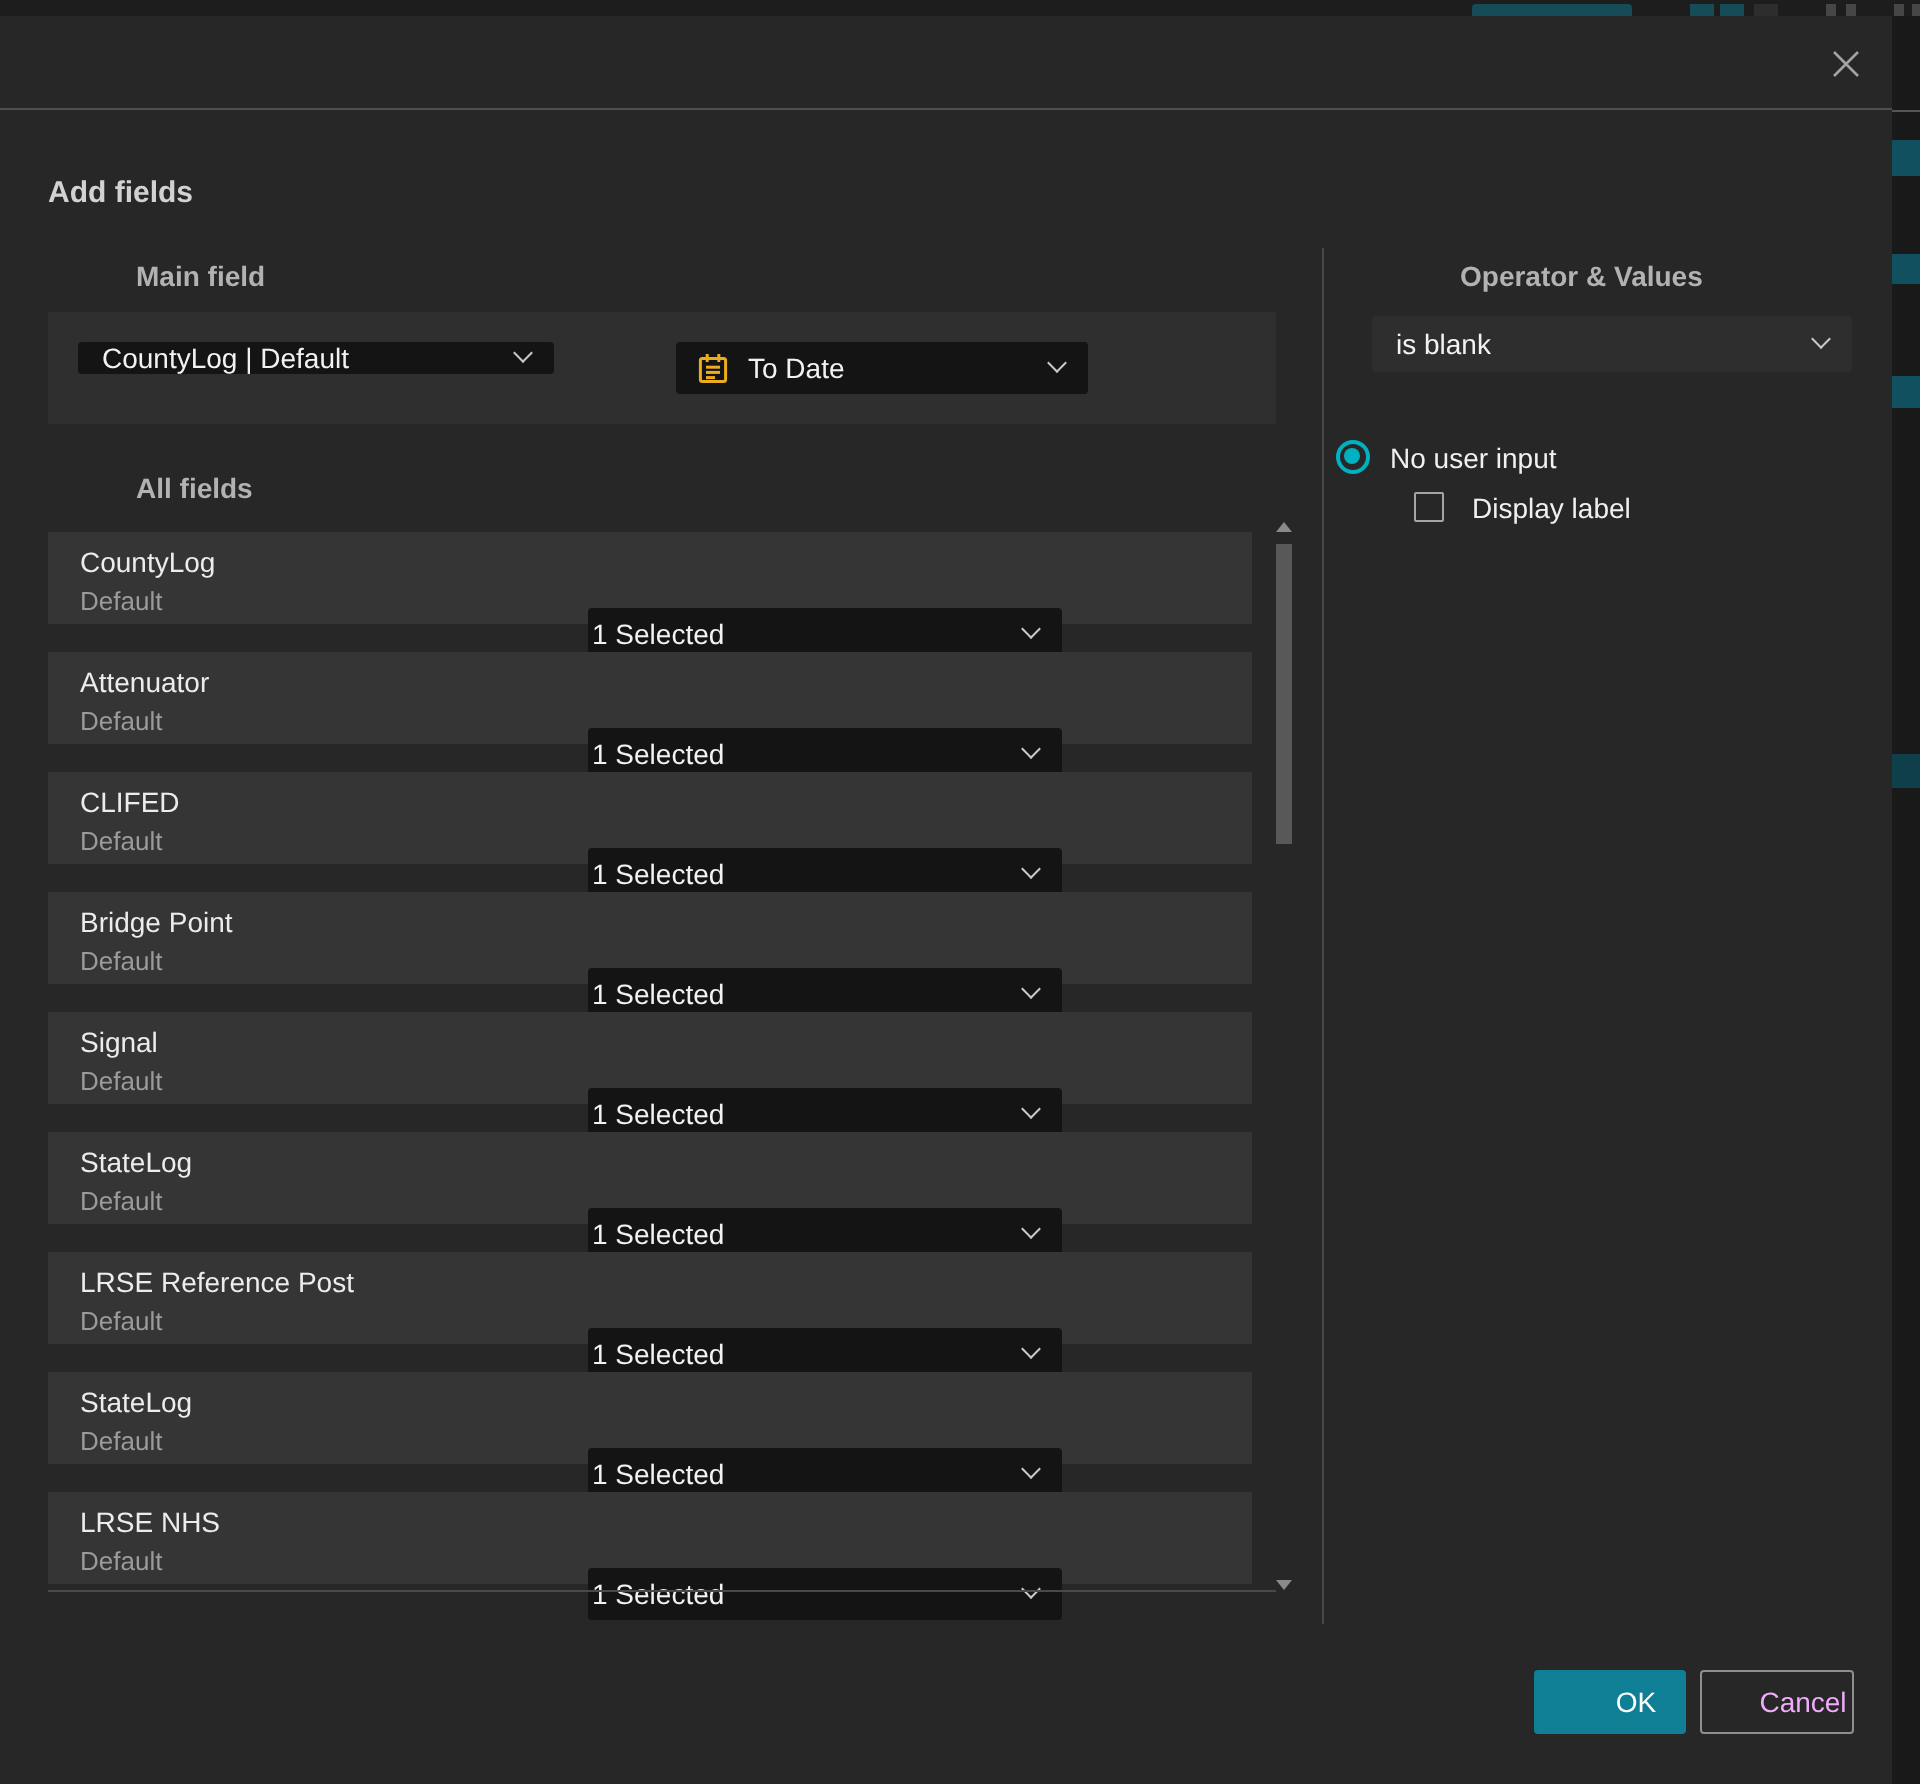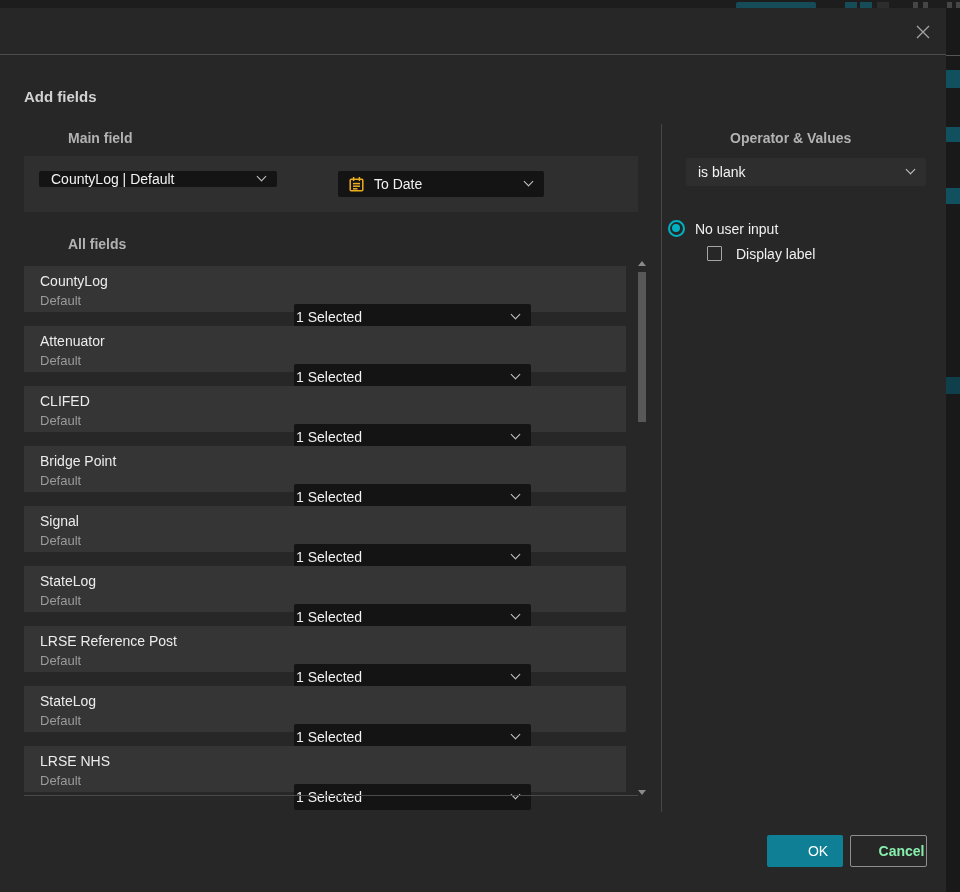--- a/index.html
+++ b/index.html
@@ -72,21 +72,21 @@
   .radio-row { position: absolute; left: 668px; top: 212px; display: flex; align-items: center; gap: 10px; cursor: pointer; }
   .radio { width: 17px; height: 17px; border-radius: 50%; border: 2.5px solid #00b2c1; position: relative; flex: none; }
   .radio::after { content: ""; position: absolute; left: 2px; top: 2px; width: 8px; height: 8px; border-radius: 50%; background: #00b2c1; }
   .check-row { position: absolute; left: 707px; top: 238px; display: flex; align-items: flex-start; gap: 14px; cursor: pointer; }
   .checkbox { width: 15px; height: 15px; border: 1.5px solid #a5a5a5; border-radius: 1px; background: transparent; flex: none; }
   .opt-label { font-size: 14px; color: #f0f0f0; }
 
   
   .btn { position: absolute; top: 827px; height: 32px; border-radius: 2px; display: flex; align-items: center; justify-content: center; font-size: 14px; cursor: pointer; padding-left: 26px; }
   .btn-ok { left: 767px; width: 76px; background: #0e7f94; color: #ffffff; }
-  .btn-cancel { left: 850px; width: 77px; background: transparent; border: 1px solid #8f8f8f; color: #86efac; font-weight: bold; }
+  .btn-cancel { left: 850px; width: 77px; background: transparent; border: 1px solid #8f8f8f; color: #f0abfc; }
 </style>
 </head>
 <body>
 
 <div class="topbar">
   <div class="live-btn">
 
     <span class="live-label">Live view</span>
   </div>
   <div class="tb-sq teal" style="left:845px"></div>

